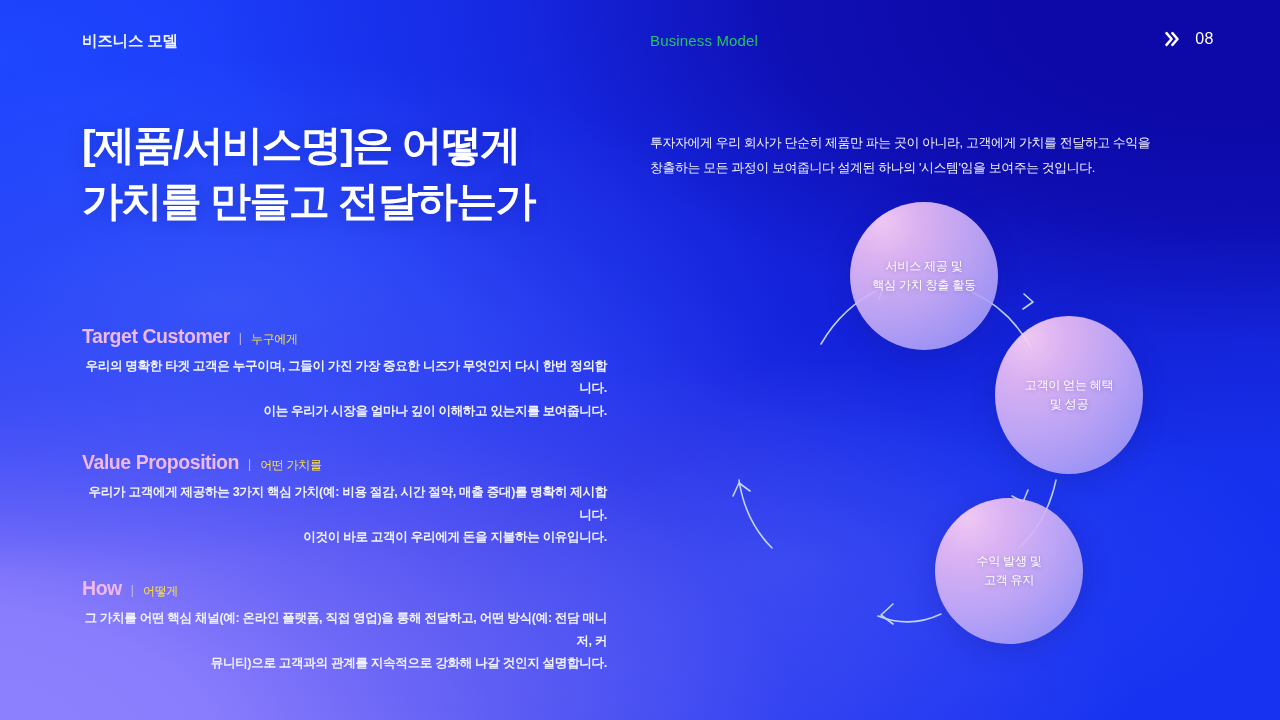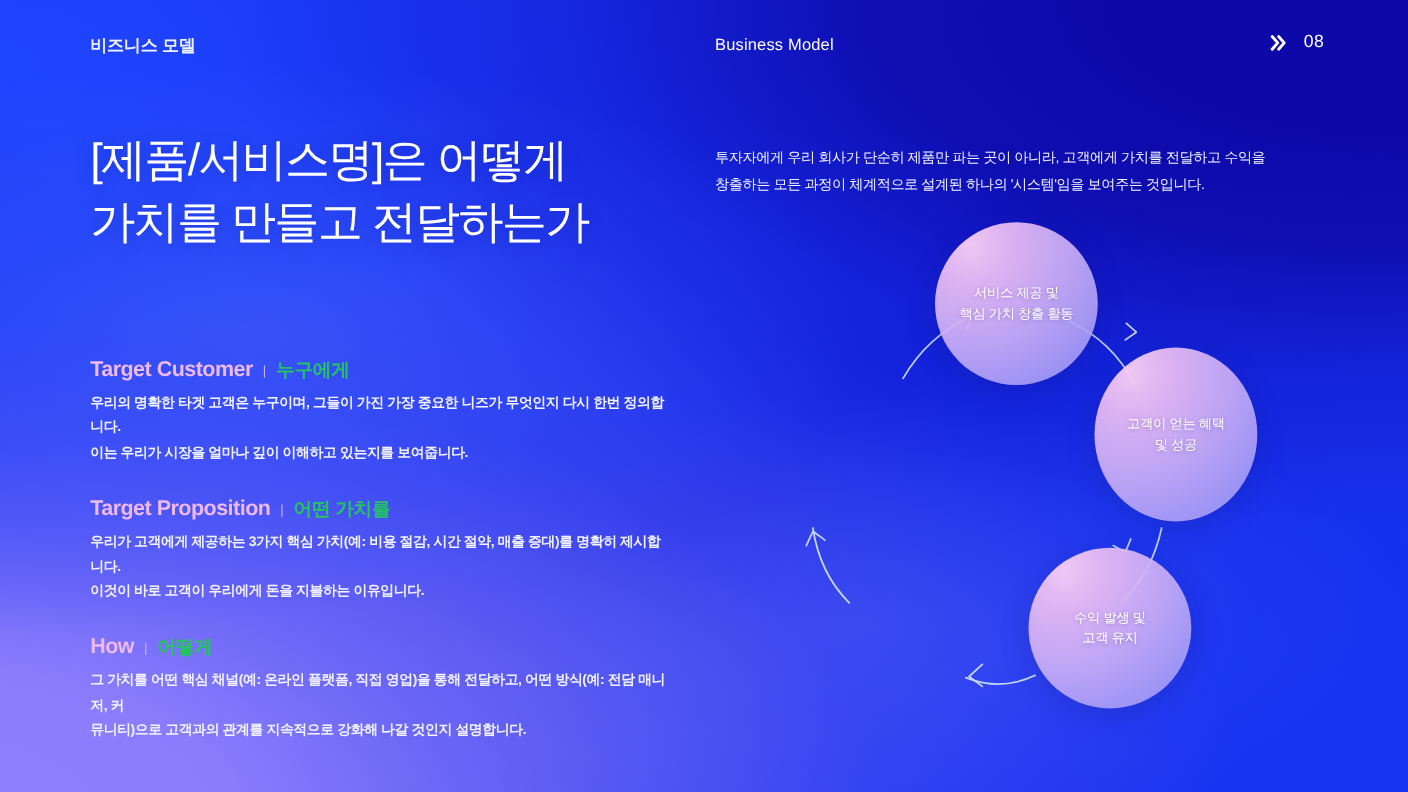--- a/index.html
+++ b/index.html
@@ -30,60 +30,60 @@
   }
   .bg-sheen {
     position: absolute; inset: 0;
     background:
       radial-gradient(70% 55% at 18% 42%, rgba(90,110,255,0.30) 0%, rgba(90,110,255,0.0) 62%),
       radial-gradient(55% 40% at 62% 78%, rgba(120,110,255,0.18) 0%, rgba(120,110,255,0.0) 70%);
     mix-blend-mode: screen;
   }
 
   
-  .header { position: absolute; top: 0; left: 0; right: 10px; height: 84px; text-decoration: underline; }
+  .header { position: absolute; top: 0; left: 0; right: 0; height: 84px; text-decoration: underline; }
   .hdr-kr {
     position: absolute; left: 82px; top: 31px;
     font-size: 15.5px; font-weight: 700; letter-spacing: -0.2px;
     color: #eef1ff;
   }
   .hdr-en {
     position: absolute; left: 650px; top: 32px;
     font-size: 15px; font-weight: 400; letter-spacing: 0.15px;
-    color: #ffffff;
+    color: #22c55e;
   }
   .hdr-page { position: absolute; right: 66px; top: 30px; display: flex; align-items: center; gap: 13px; }
   .chevron-dbl { display: block; width: 18px; height: 18px; }
   .page-num { font-size: 16px; font-weight: 400; color: #ffffff; letter-spacing: 0.5px; }
 
   
   .left-col { position: absolute; left: 82px; top: 118px; width: 520px; }
 
   .headline {
     font-size: 41px;
-    font-weight: 400;
+    font-weight: 700;
     line-height: 1.36;
     letter-spacing: -1.6px;
     color: #ffffff;
     white-space: pre-line;
     margin: 0;
     text-shadow: 0 2px 16px rgba(10,20,140,0.30);
   }
 
-  .sections { position: absolute; left: 82px; top: 325px; width: 525px; }
+  .sections { position: absolute; left: 82px; top: 325px; width: 525px; text-align: right; }
   .section { margin-bottom: 29px; }
   .section:last-child { margin-bottom: 0; }
 
   .sec-head { display: flex; align-items: baseline; gap: 9px; margin-bottom: 7px; }
   .sec-title {
     font-size: 19.5px; font-weight: 800; letter-spacing: -0.45px;
     color: #f0b9ec;
   }
   .sec-div { color: #c9b6ef; font-size: 12px; font-weight: 300; position: relative; top: -1px; }
-  .sec-sub { font-size: 17px; font-weight: 700; color: #22c55e; letter-spacing: -0.3px; }
+  .sec-sub { font-size: 12px; font-weight: 400; color: #fde047; letter-spacing: -0.3px; }
 
   .sec-body {
     font-size: 12.6px;
     line-height: 1.78;
     color: #f0f2ff;
     letter-spacing: -0.35px;
     white-space: pre-line;
     font-weight: 700;
   }
 
@@ -161,21 +161,21 @@
         <span class="sec-title">Target Customer</span>
         <span class="sec-div">|</span>
         <span class="sec-sub">누구에게</span>
       </div>
       <div class="sec-body">우리의 명확한 타겟 고객은 누구이며, 그들이 가진 가장 중요한 니즈가 무엇인지 다시 한번 정의합니다.
 이는 우리가 시장을 얼마나 깊이 이해하고 있는지를 보여줍니다.</div>
     </div>
 
     <div class="section">
       <div class="sec-head">
-        <span class="sec-title">Target Proposition</span>
+        <span class="sec-title">Value Proposition</span>
         <span class="sec-div">|</span>
         <span class="sec-sub">어떤 가치를</span>
       </div>
       <div class="sec-body">우리가 고객에게 제공하는 3가지 핵심 가치(예: 비용 절감, 시간 절약, 매출 증대)를 명확히 제시합니다.
 이것이 바로 고객이 우리에게 돈을 지불하는 이유입니다.</div>
     </div>
 
     <div class="section">
       <div class="sec-head">
         <span class="sec-title">How</span>
@@ -183,21 +183,21 @@
         <span class="sec-sub">어떻게</span>
       </div>
       <div class="sec-body">그 가치를 어떤 핵심 채널(예: 온라인 플랫폼, 직접 영업)을 통해 전달하고, 어떤 방식(예: 전담 매니저, 커
 뮤니티)으로 고객과의 관계를 지속적으로 강화해 나갈 것인지 설명합니다.</div>
     </div>
 
   </div>
 
   <div class="right-col">
     <p class="intro">투자자에게 우리 회사가 단순히 제품만 파는 곳이 아니라, 고객에게 가치를 전달하고 수익을
-창출하는 모든 과정이 체계적으로 설계된 하나의 '시스템'임을 보여주는 것입니다.</p>
+창출하는 모든 과정이 보여줍니다 설계된 하나의 '시스템'임을 보여주는 것입니다.</p>
   </div>
 
   <div class="cycle">
 
     <svg class="cycle-svg" viewBox="0 0 540 480">
       <g fill="none" stroke="#cfe3f6" stroke-width="1.6" stroke-linecap="round" stroke-linejoin="round" opacity="0.92">
 
         <path d="M171 148 C 186 122, 206 104, 232 92"></path>
         <path d="M222 88 L233 92 L229 103"></path>
 

